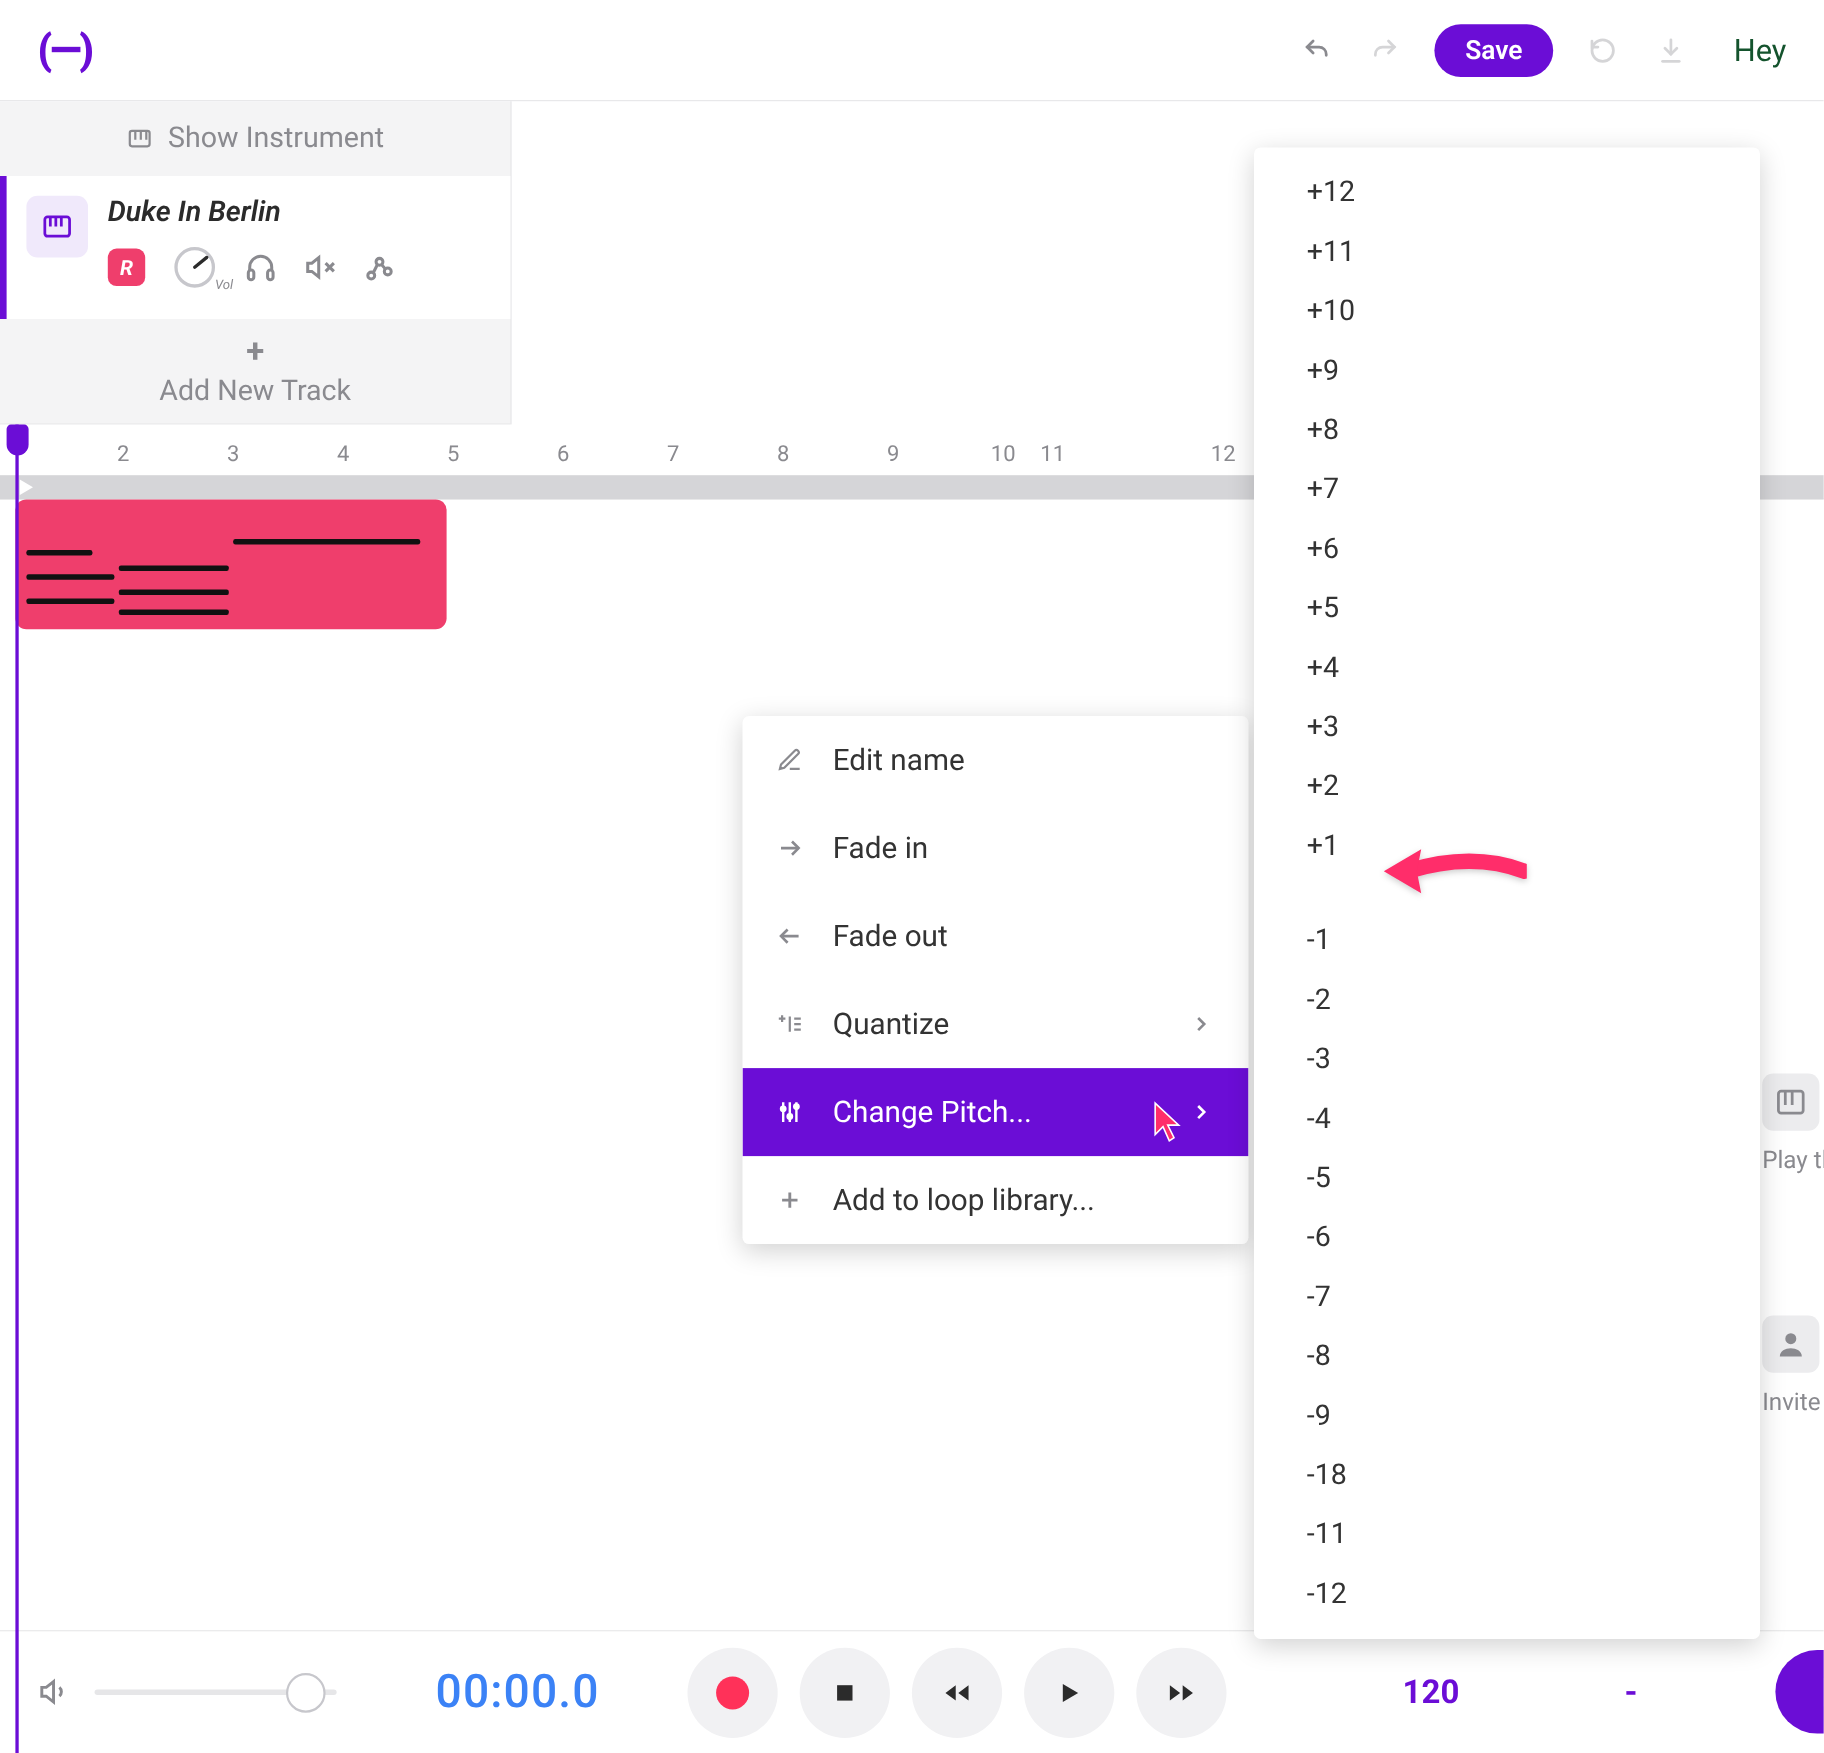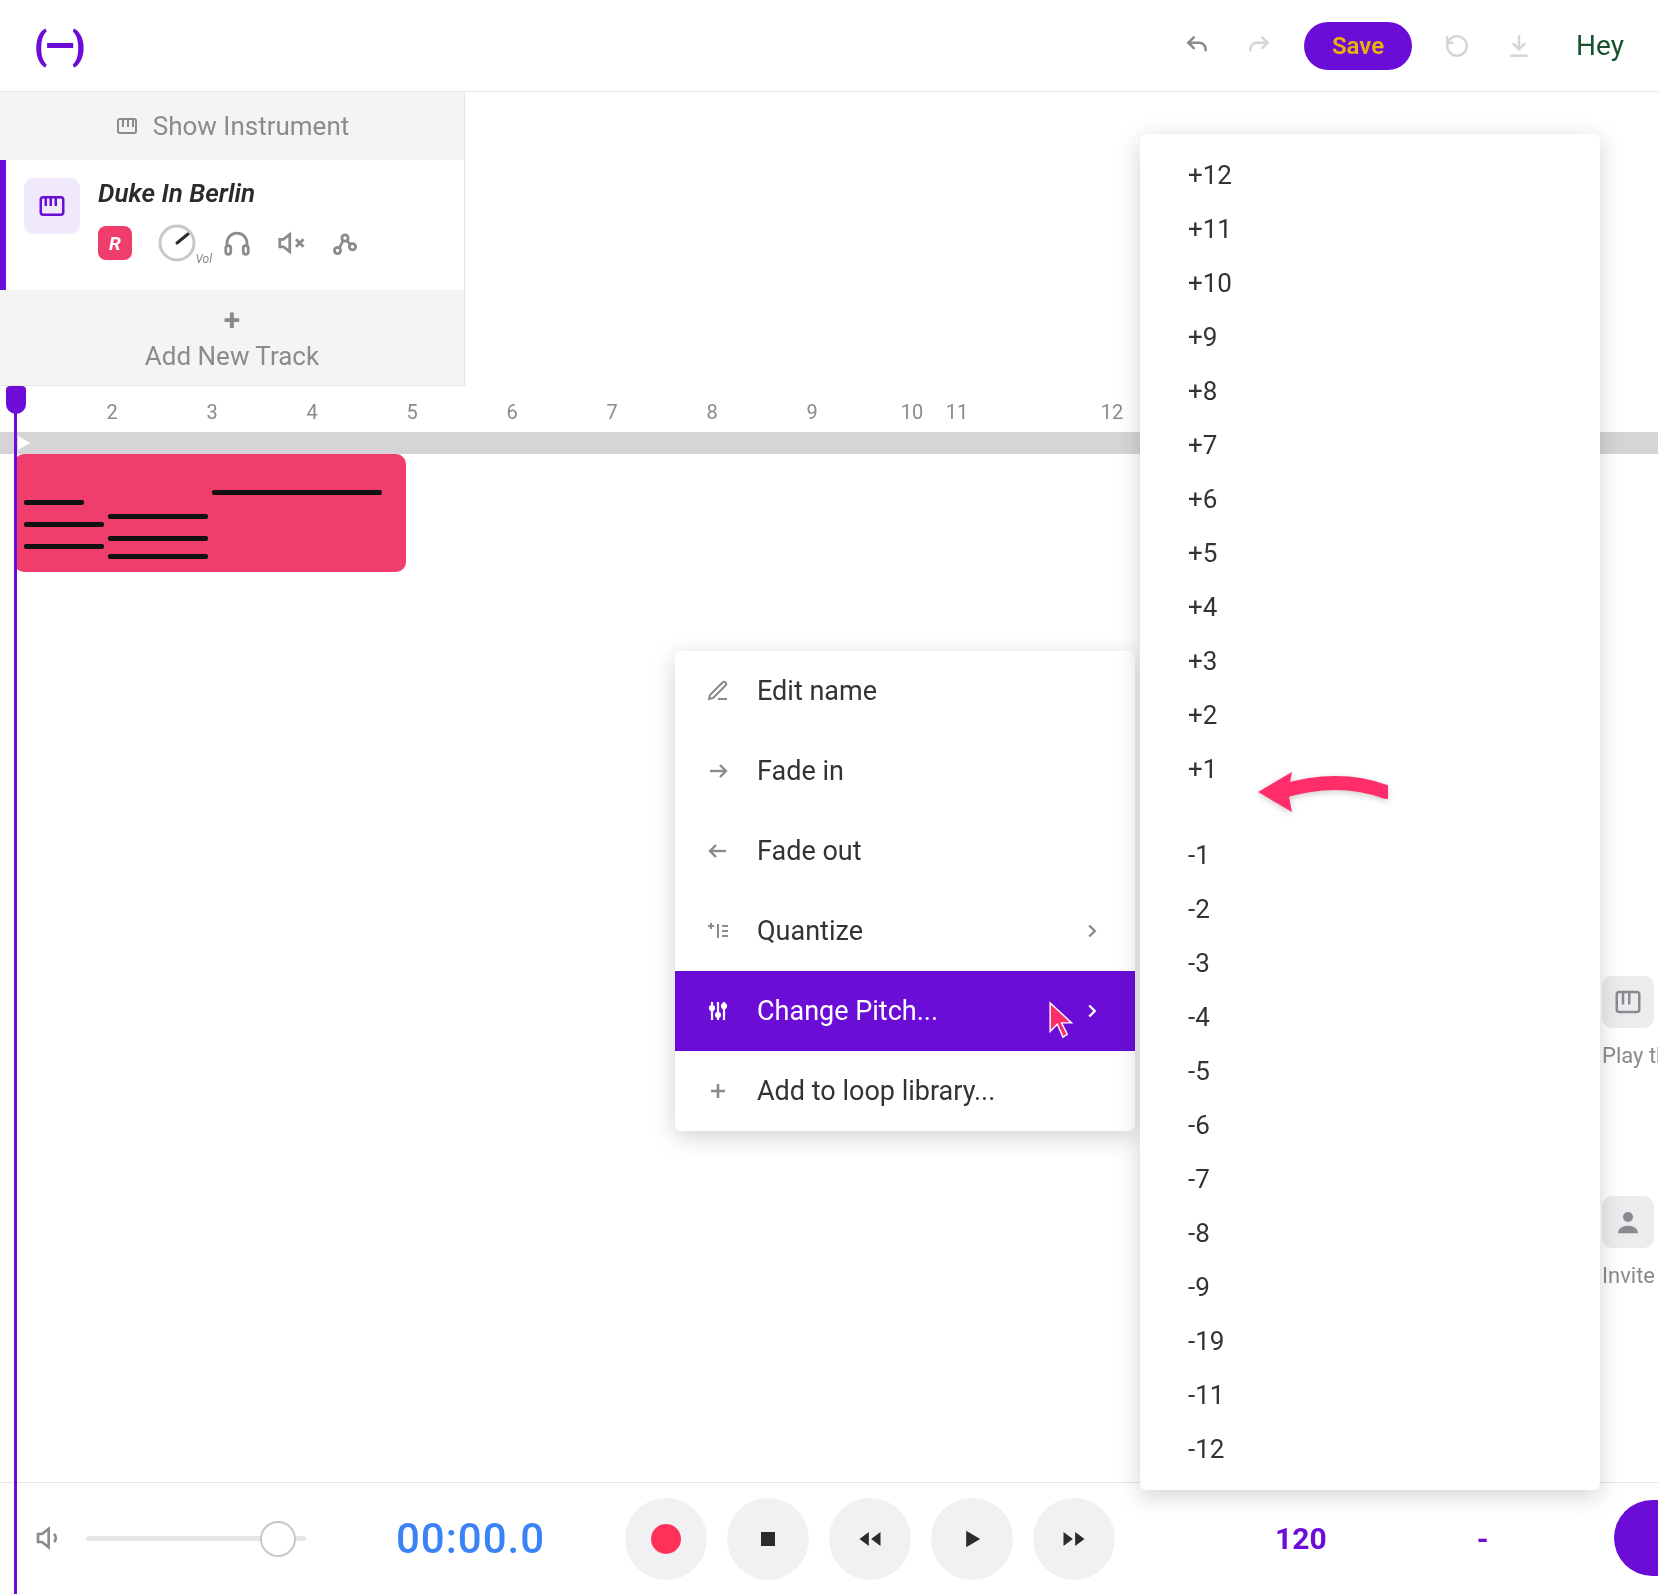--- a/index.html
+++ b/index.html
@@ -15,21 +15,21 @@
   *{box-sizing:border-box;font-family:-apple-system,BlinkMacSystemFont,'Segoe UI',Roboto,Helvetica,Arial,sans-serif;}
   html,body{margin:0;padding:0;width:1658px;height:1594px;background:var(--bg);overflow:hidden;}
   
   .topbar{height:92px;display:flex;align-items:center;padding:0 34px;border-bottom:1px solid var(--gray-light);}
   .logo{color:var(--purple);font-weight:900;font-size:38px;letter-spacing:-2px;line-height:1;}
   .menu{display:flex;gap:56px;margin-left:340px;}
   .menu-item{font-size:27px;color:#2b2b2b;cursor:pointer;}
   .topbar-right{margin-left:auto;display:flex;align-items:center;gap:28px;}
   .icon-btn{width:34px;height:34px;display:flex;align-items:center;justify-content:center;color:var(--gray-text);cursor:pointer;}
   .icon-btn.disabled{opacity:.35;}
-  .save-btn{background:var(--purple);color:#eab308;border:none;border-radius:26px;padding:10px 28px;font-size:24px;font-weight:600;cursor:pointer;}
+  .save-btn{background:var(--purple);color:#ffffff;border:none;border-radius:26px;padding:10px 28px;font-size:24px;font-weight:600;cursor:pointer;}
   .hey{font-size:28px;color:#14532d;margin-left:12px;}
   
   .main{display:flex;height:calc(100% - 92px - 112px);flex-direction:column;}
   
   .left{width:465px;background:var(--panel-bg);display:flex;flex-direction:column;border-right:1px solid var(--gray-light);}
   .show-instrument{height:68px;display:flex;align-items:center;justify-content:center;gap:14px;color:var(--gray-text);font-size:26px;cursor:pointer;}
   .track-row{background:#fff;border-left:6px solid var(--purple);height:130px;display:flex;align-items:flex-start;padding:18px 18px 10px 18px;gap:18px;}
   .track-icon-box{width:56px;height:56px;border-radius:10px;background:#f0e9fb;display:flex;align-items:center;justify-content:center;color:var(--purple);}
   .track-info{flex:1;display:flex;flex-direction:column;gap:14px;font-style:italic;}
   .track-name{font-size:26px;font-weight:600;color:#2b2b2b;}
@@ -341,21 +341,21 @@
   <div class="pitch-sep"></div>
   <div class="pitch-item">-1</div>
   <div class="pitch-item">-2</div>
   <div class="pitch-item">-3</div>
   <div class="pitch-item">-4</div>
   <div class="pitch-item">-5</div>
   <div class="pitch-item">-6</div>
   <div class="pitch-item">-7</div>
   <div class="pitch-item">-8</div>
   <div class="pitch-item">-9</div>
-  <div class="pitch-item">-19</div>
+  <div class="pitch-item">-18</div>
   <div class="pitch-item">-11</div>
   <div class="pitch-item">-12</div>
 </div>
 
 <div class="pitch-arrow">
   <svg width="130" height="56" viewBox="0 0 130 56">
       <path d="M128 28 Q80 10 22 28" fill="none" stroke="#ff2d6a" stroke-width="14" stroke-linecap="round"></path>
       <path d="M0 28 L34 8 L30 28 L34 48 Z" fill="#ff2d6a"></path>
     </svg>
 </div>

